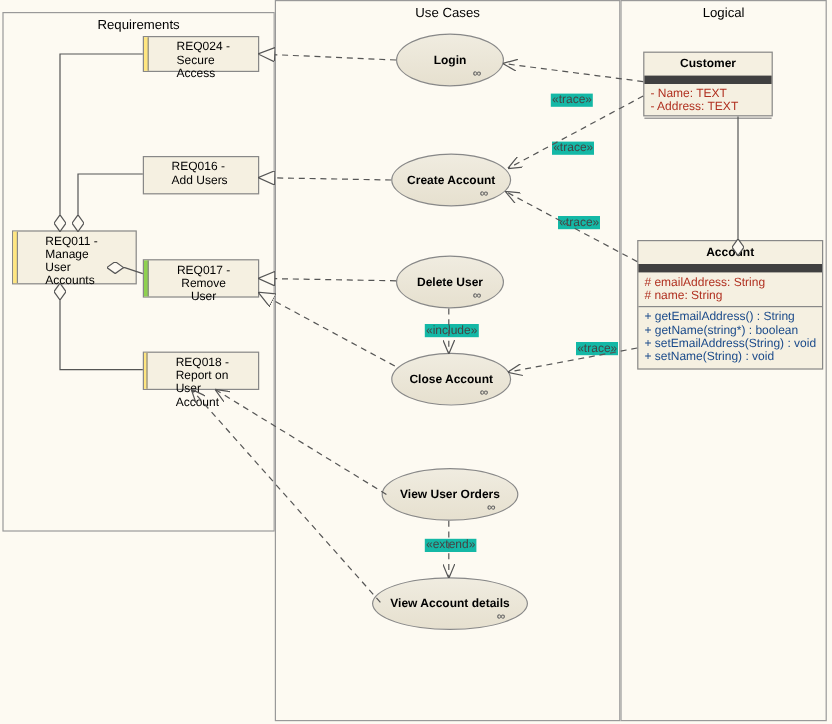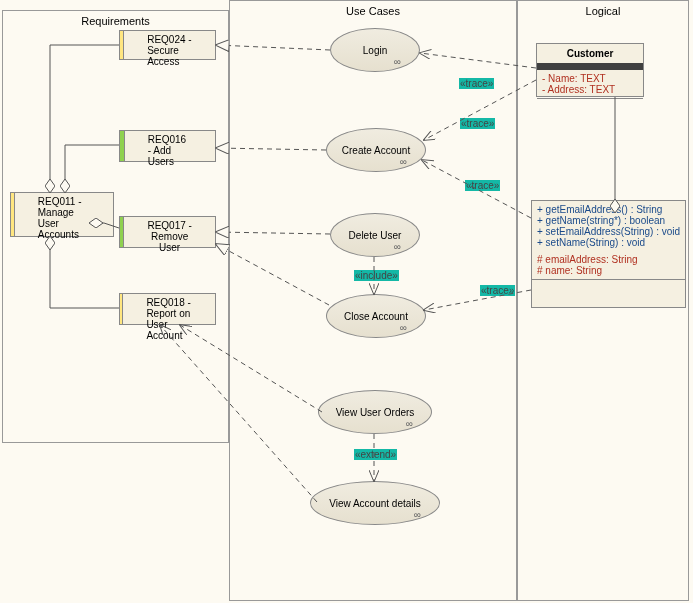--- a/index.html
+++ b/index.html
@@ -46,21 +46,21 @@
     font-size: 10px;
   }
   .usecase {
     position: absolute;
     border: 1px solid #888;
     border-radius: 50%;
     background: linear-gradient(#f0ece0, #e6e0cf);
     display: flex;
     align-items: center;
     justify-content: center;
-    font-weight: normal;
+    font-weight: bold;
     font-size: 10px;
     box-sizing: border-box;
   }
   .usecase .infinity {
     position: absolute;
     bottom: 4px;
     right: 18px;
     font-size: 10px;
     color: #666;
   }
@@ -118,21 +118,21 @@
   </div>
 
   <div class="req-box" style="left:10px; top:192px; width:104px; height:45px;">
     <div class="req-tab"></div>
     <div class="req-text">REQ011 - Manage User Accounts</div>
   </div>
   <div class="req-box" style="left:119px; top:30px; width:97px; height:30px;">
     <div class="req-tab"></div>
     <div class="req-text">REQ024 - Secure Access</div>
   </div>
-  <div class="req-box" style="left:119px; top:130px; width:97px; height:32px;">
+  <div class="req-box" style="left:119px; top:130px; width:97px; height:32px;flex-direction:column;">
     <div class="req-tab green"></div>
     <div class="req-text">REQ016 - Add Users</div>
   </div>
   <div class="req-box" style="left:119px; top:216px; width:97px; height:32px;text-align:center;">
     <div class="req-tab green"></div>
     <div class="req-text">REQ017 - Remove User</div>
   </div>
   <div class="req-box" style="left:119px; top:293px; width:97px; height:32px;">
     <div class="req-tab"></div>
     <div class="req-text">REQ018 - Report on User Account</div>
@@ -164,29 +164,30 @@
   </div>
 
   <div class="class-box" style="left:536px; top:43px; width:108px; height:54px;">
     <div class="class-title">Customer</div>
     <div class="class-section">
       <div>-   Name:  TEXT</div>
       <div>-   Address:  TEXT</div>
     </div>
   </div>
   <div class="class-box" style="left:531px; top:200px; width:155px; height:108px;">
+    <div class="class-title">Account</div>
+    <div class="class-section">
+      <div>#   emailAddress:  String</div>
+      <div>#   name:  String</div>
+    </div>
     <div class="class-section methods">
       <div>+   getEmailAddress() : String</div>
       <div>+   getName(string*) : boolean</div>
       <div>+   setEmailAddress(String) : void</div>
       <div>+   setName(String) : void</div>
-    </div>
-    <div class="class-section">
-      <div>#   emailAddress:  String</div>
-      <div>#   name:  String</div>
     </div>
   </div>
 
   <div class="conn-label" style="left:459px; top:78px;">«trace»</div>
   <div class="conn-label" style="left:460px; top:118px;">«trace»</div>
   <div class="conn-label" style="left:465px; top:180px;">«trace»</div>
   <div class="conn-label" style="left:480px; top:285px;">«trace»</div>
   <div class="conn-label" style="left:354px; top:270px;">«include»</div>
   <div class="conn-label" style="left:354px; top:449px;">«extend»</div>
 

